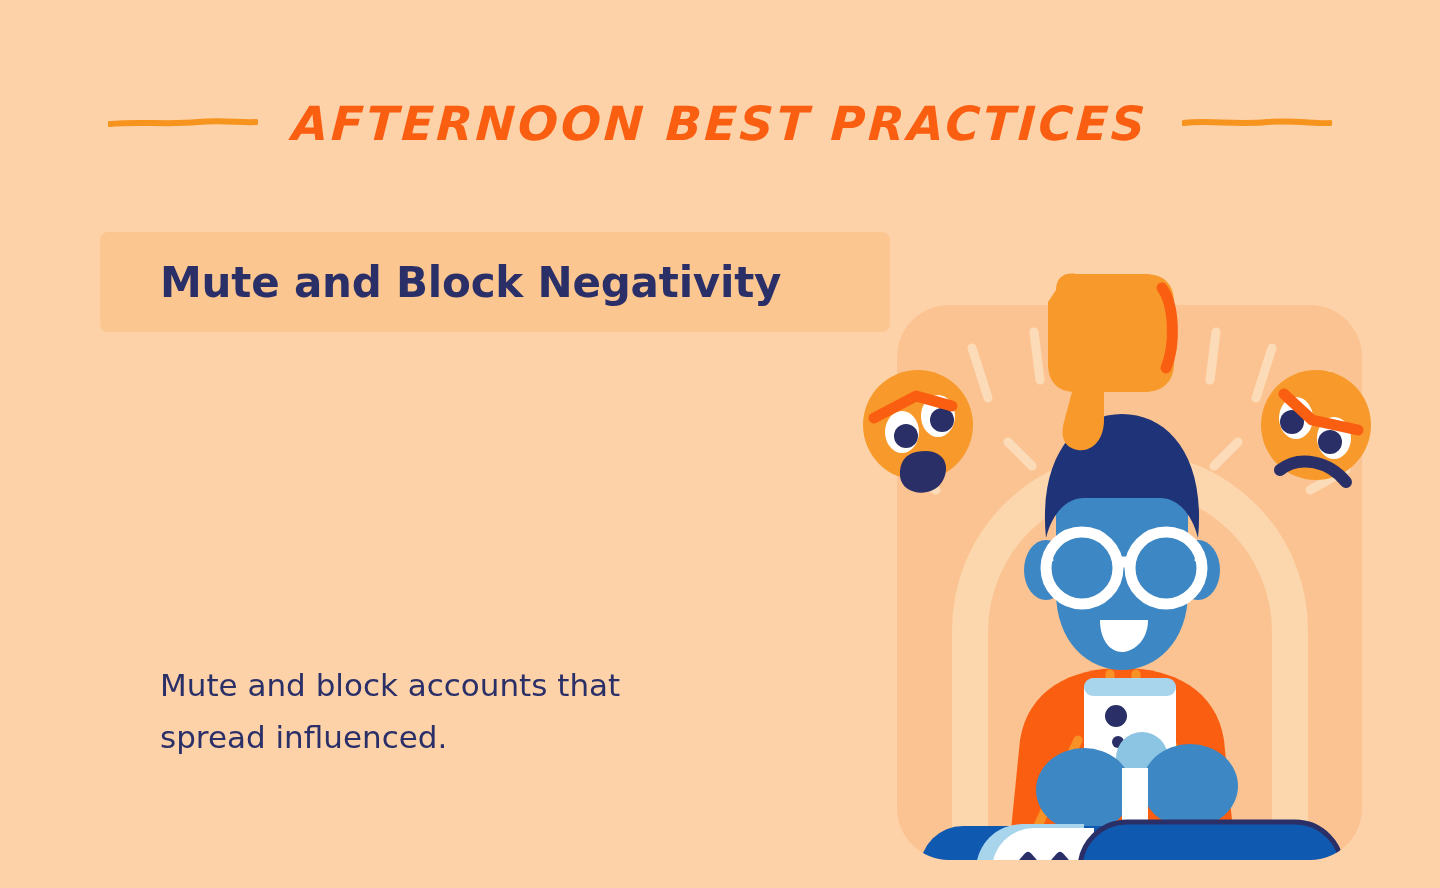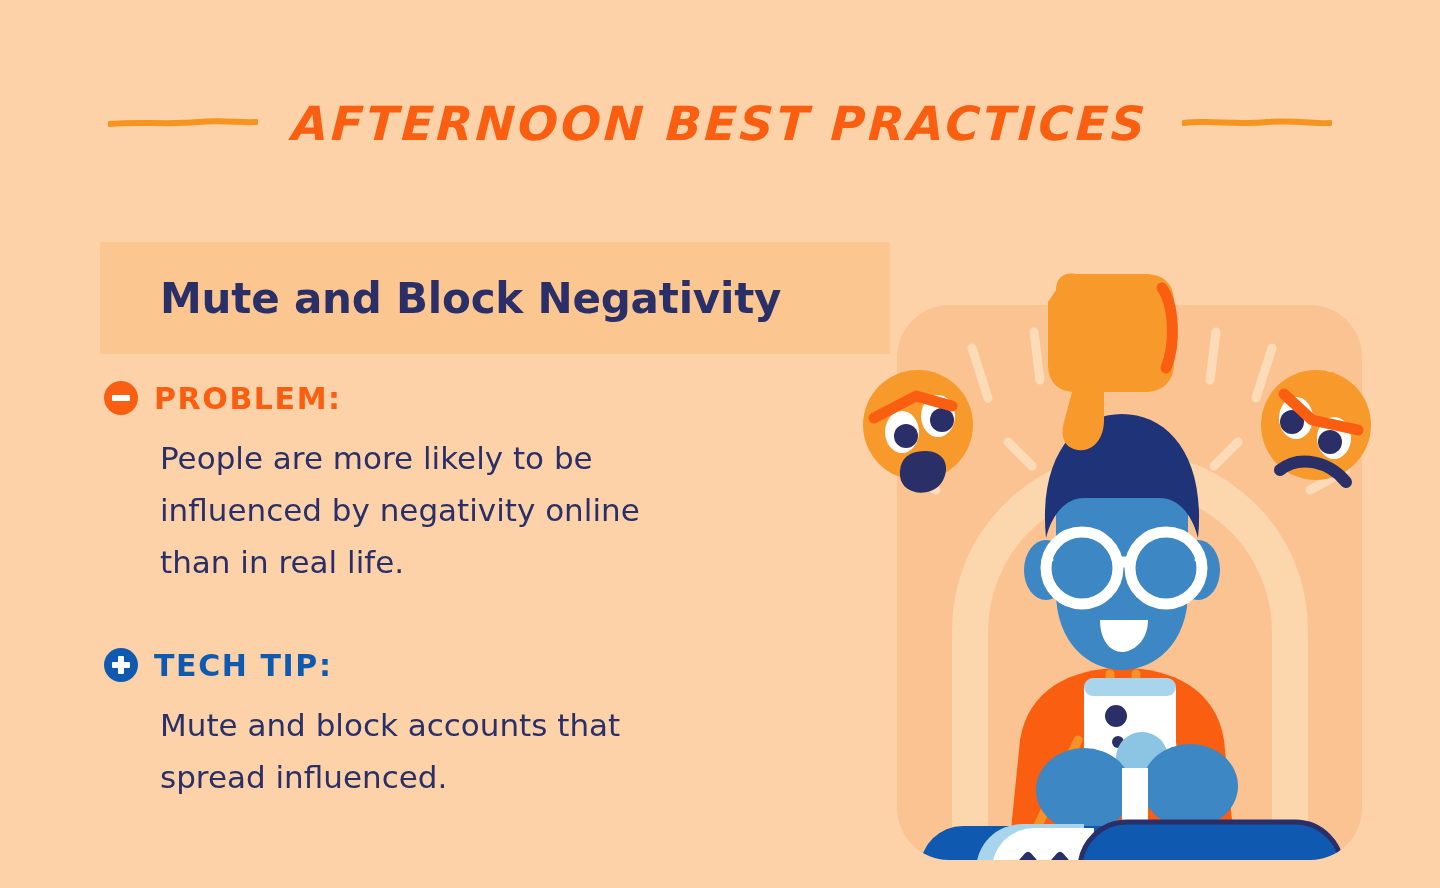--- a/index.html
+++ b/index.html
@@ -43,25 +43,25 @@
     letter-spacing: 3.0px;
     color: #fa5e10;
     white-space: nowrap;
     transform: skewX(-3deg);
   }
 
   
   .title-band {
     position: absolute;
     left: 100px;
-    top: 242px;
+    top: 232px;
     width: 790px;
-    height: 112px;
+    height: 100px;
     background: #fbc68f;
-    border-radius: 2px;
+    border-radius: 8px;
     display: flex;
     align-items: center;
   }
   .title-band-text {
     margin-left: 60px;
     font-family: "DejaVu Sans", sans-serif;
     font-size: 42px;
     font-weight: 700;
     color: #2a2f68;
     letter-spacing: -0.2px;
@@ -155,38 +155,22 @@
     <div class="header-title">AFTERNOON BEST PRACTICES</div>
     <svg class="dash" viewBox="0 0 150 12">
       <path d="M2 6 C 25 3, 55 8, 85 5 C 112 3, 134 7, 148 6" stroke="#f7941e" stroke-width="6" stroke-linecap="round" fill="none"></path>
     </svg>
   </div>
 
   <div class="title-band">
     <div class="title-band-text">Mute and Block Negativity</div>
   </div>
 
-  <div class="section section-problem">
-    <div class="section-head">
-      <div class="badge badge-minus">
-        <span class="bar-h"></span>
-      </div>
-      <div class="section-label label-problem">PROBLEM:</div>
-    </div>
-    <div class="section-body">People are more likely to be influenced by negativity online than in real life.</div>
-  </div>
 
   <div class="section section-tip">
-    <div class="section-head">
-      <div class="badge badge-plus">
-        <span class="bar-h"></span>
-        <span class="bar-v"></span>
-      </div>
-      <div class="section-label label-tip">TECH TIP:</div>
-    </div>
     <div class="section-body">Mute and block accounts that spread influenced.</div>
   </div>
 
   <div class="illustration">
     <svg width="540" height="590" viewBox="0 0 540 590">
       <defs>
         <clipPath id="cardclip">
           <rect x="37" y="35" width="465" height="555" rx="52" ry="52"></rect>
         </clipPath>
       </defs>

